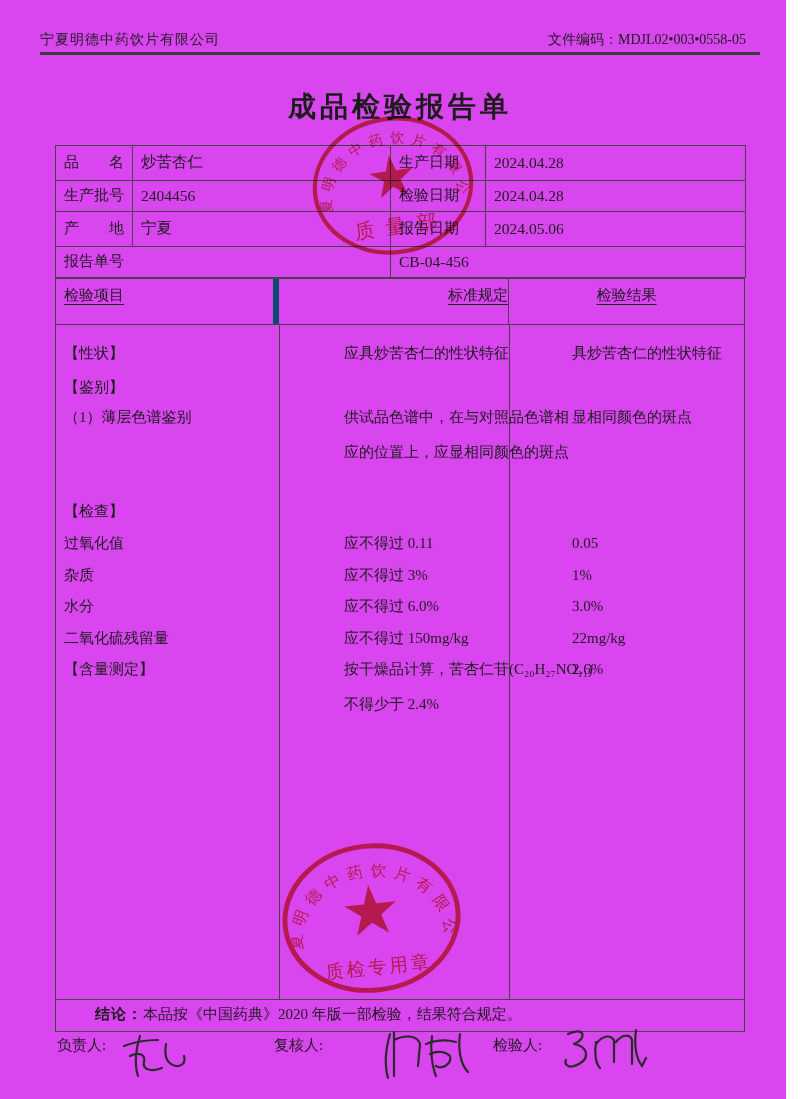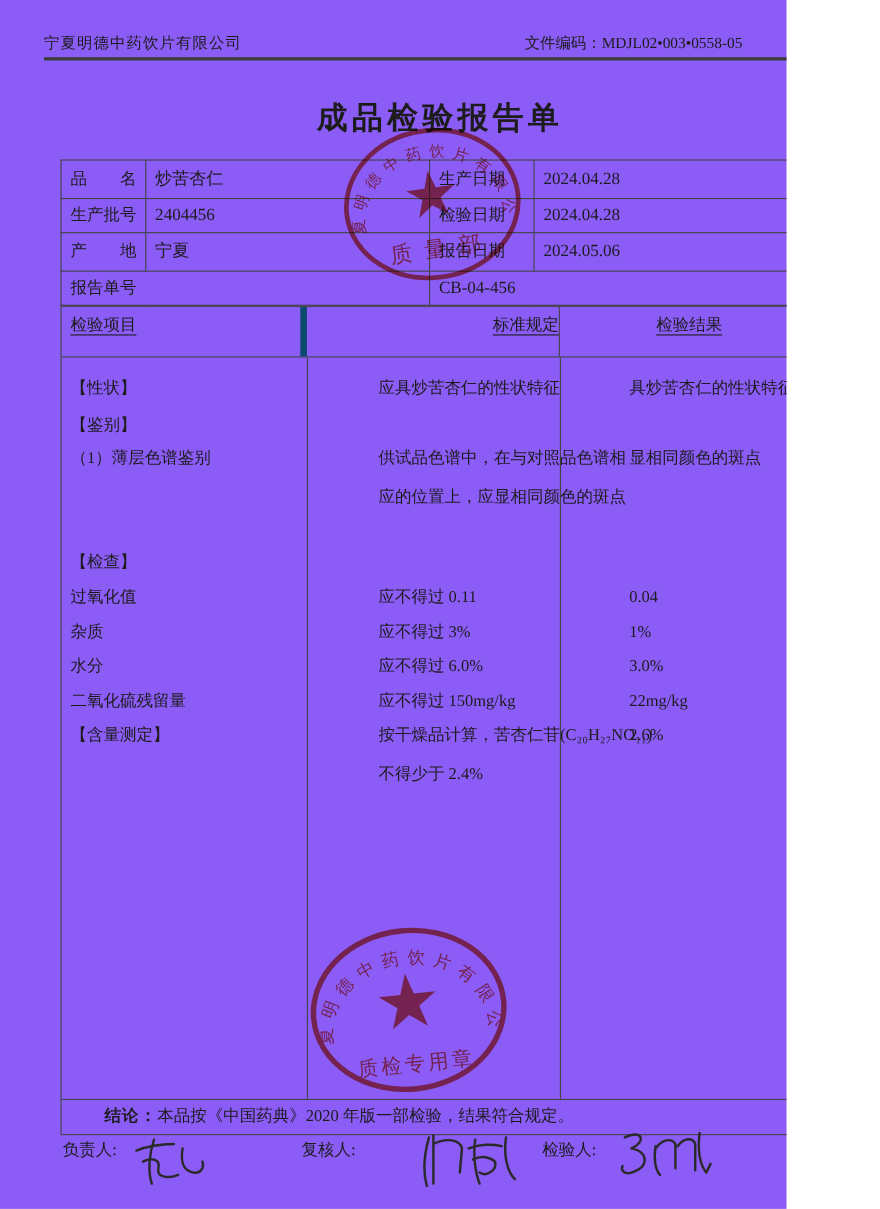--- a/index.html
+++ b/index.html
@@ -1,17 +1,17 @@
 <!DOCTYPE html>
 <html><head>
 <meta charset="utf-8">
 <style>
   html,body{margin:0;padding:0;background:#ffffff;}
   #page{
-    position:relative;width:715px;height:1099px;background:#8b5cf6;overflow:hidden;
+    position:relative;width:786px;height:1099px;background:#d946ef;overflow:hidden;
     font-family:"Liberation Serif","DejaVu Serif",serif;color:#1c1c1c;
   }
   .abs{position:absolute;}
   
   .hdr-company{left:40px;top:31px;font-size:14px;letter-spacing:1px;}
   .hdr-code{right:40px;top:31px;font-size:14px;}
   .hdr-rule{left:40px;top:52px;width:720px;height:3px;background:#3c3c3c;}
   
   .title{left:0;top:88px;width:800px;text-align:center;font-size:28px;font-weight:bold;letter-spacing:4px;}
   
@@ -112,21 +112,21 @@
       <div class="cellline c2" style="top:117px">应的位置上，应显相同颜色的斑点</div>
       <div class="cellline c2" style="top:208px">应不得过 0.11</div>
       <div class="cellline c2" style="top:240px">应不得过 3%</div>
       <div class="cellline c2" style="top:271px">应不得过 6.0%</div>
       <div class="cellline c2" style="top:303px">应不得过 150mg/kg</div>
       <div class="cellline c2" style="top:334px">按干燥品计算，苦杏仁苷(C₂₀H₂₇NO₁₁)</div>
       <div class="cellline c2" style="top:369px">不得少于 2.4%</div>
 
       <div class="cellline c3" style="top:18px">具炒苦杏仁的性状特征</div>
       <div class="cellline c3" style="top:82px">显相同颜色的斑点</div>
-      <div class="cellline c3" style="top:208px">0.04</div>
+      <div class="cellline c3" style="top:208px">0.05</div>
       <div class="cellline c3" style="top:240px">1%</div>
       <div class="cellline c3" style="top:271px">3.0%</div>
       <div class="cellline c3" style="top:303px">22mg/kg</div>
       <div class="cellline c3" style="top:334px">2.6%</div>
     </div>
 
     <div class="rfoot">
       <b>结论：</b><span>本品按《中国药典》2020 年版一部检验，结果符合规定。</span>
     </div>
   </div>

